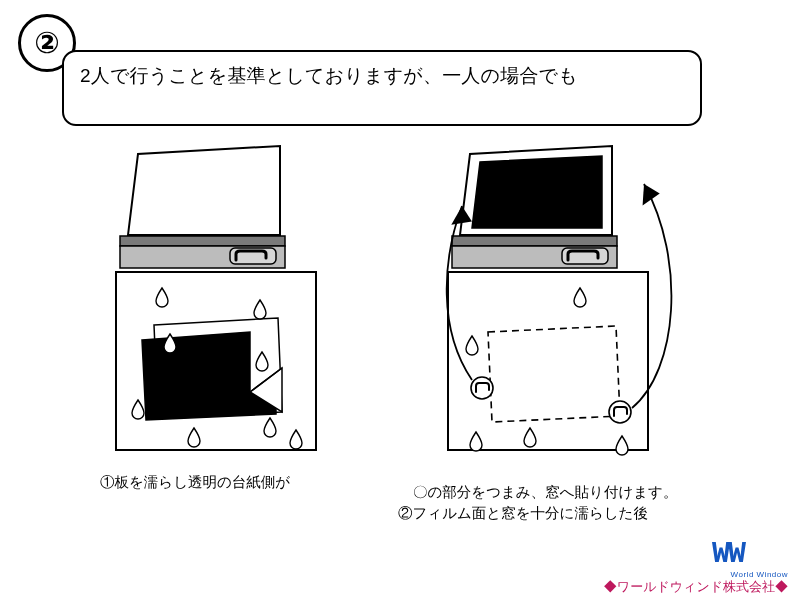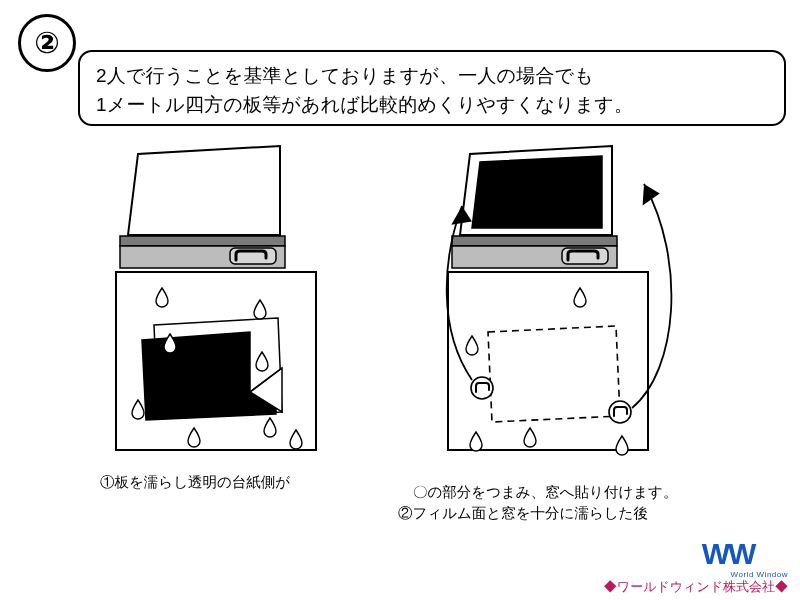--- a/index.html
+++ b/index.html
@@ -31,23 +31,23 @@
     justify-content: center;
     font-size: 30px;
     font-weight: bold;
     color: #000;
     font-family: "DejaVu Sans", sans-serif;
     line-height: 1;
   }
   
   .callout {
     position: absolute;
-    left: 78px;
+    left: 62px;
     top: 50px;
-    width: 708px;
+    width: 640px;
     height: 76px;
     border: 2px solid #000;
     border-radius: 14px;
     box-sizing: border-box;
     background: #fff;
     padding: 9px 16px 0 16px;
   }
   .callout .line {
     font-size: 19px;
     color: #000;
@@ -81,21 +81,21 @@
     right: 12px;
     top: 540px;
     width: 120px;
     text-align: center;
   }
   .logo .ww {
     font-size: 30px;
     font-weight: bold;
     color: #1557c0;
     letter-spacing: -2px;
-    font-family: Liberation Sans, sans-serif;
+    font-family: Liberation Mono, monospace;
     line-height: 0.95;
   }
   .logo .ww-sub {
     font-size: 8px;
     color: #1557c0;
     letter-spacing: 0.5px;
     margin-top: 1px;
     text-align: right;
   }
   .company {
@@ -111,21 +111,20 @@
 </style>
 </head>
 <body>
 
 <div id="page">
 
   <div class="step-number">②</div>
 
   <div class="callout">
     <div class="line">2人で行うことを基準としておりますが、一人の場合でも</div>
-    <div class="line">1メートル四方の板等があれば比較的めくりやすくなります。</div>
   </div>
 
   <div class="panel panel-left">
     <svg width="230" height="330" viewBox="0 0 230 330">
 
       <g>
         <path d="M18 95 L28 14 L170 6 L170 95 Z" fill="#ffffff" stroke="#000000" stroke-width="2"></path>
 
         <rect x="10" y="96" width="165" height="10" fill="#7a7a7a" stroke="#000000" stroke-width="1.5"></rect>
         <rect x="10" y="106" width="165" height="22" fill="#bcbcbc" stroke="#000000" stroke-width="1.5"></rect>

